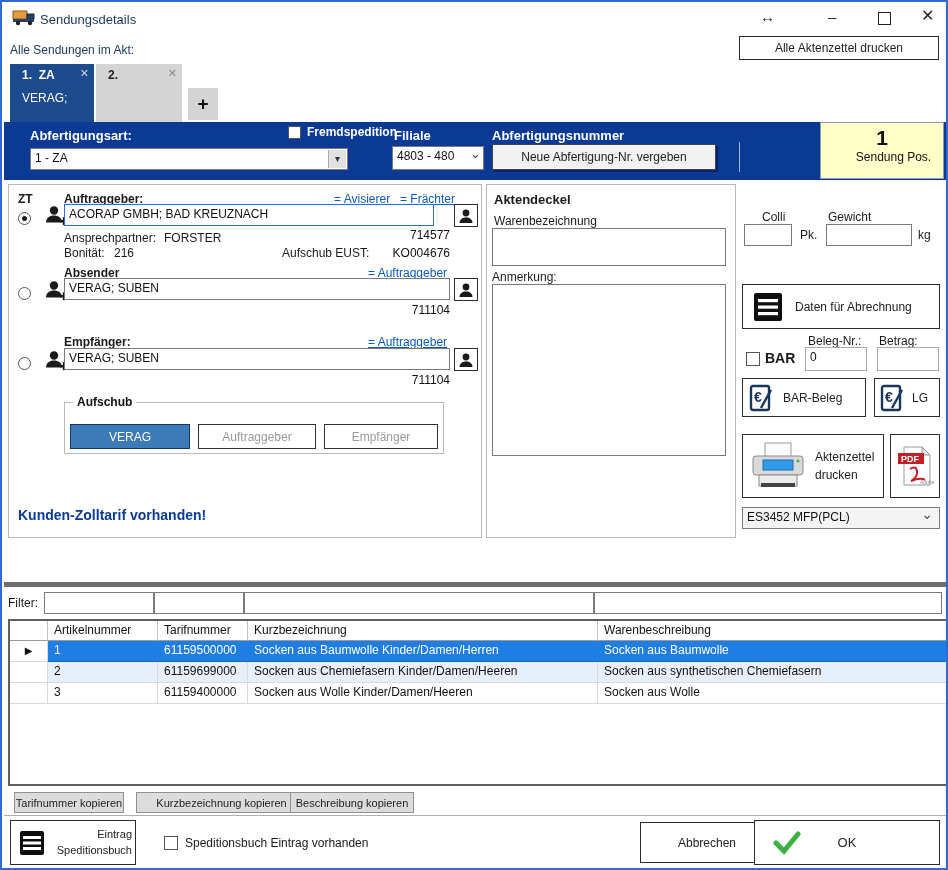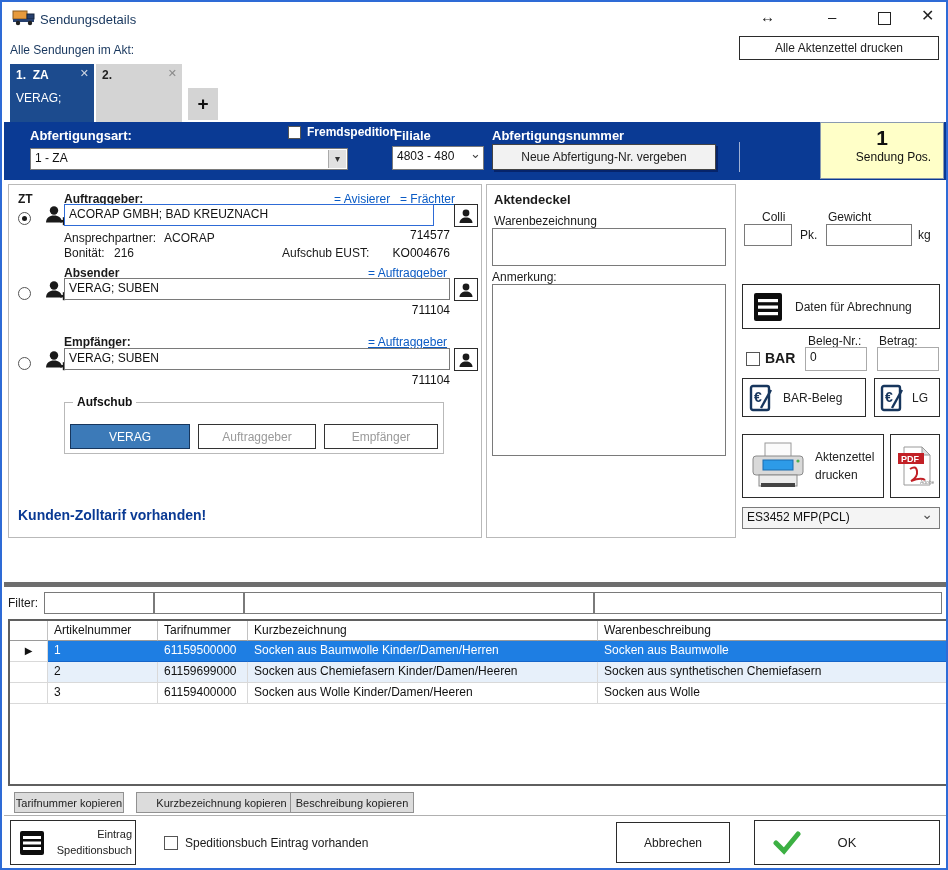--- a/index.html
+++ b/index.html
@@ -9,21 +9,21 @@
   .blab{font-weight:bold;}
   .navy{color:#17365D;}
   .wlab{color:#fff;font-weight:bold;font-size:13px;white-space:nowrap;}
   .tb{background:#fff;border:1px solid #7a7a7a;font-size:12px;padding:2px 4px;color:#111;overflow:hidden;white-space:nowrap;}
   .link{color:#0B5BC4;text-decoration:underline;font-size:12px;white-space:nowrap;cursor:pointer;}
   .btn{background:#fff;border:1px solid #2b2b2b;display:flex;align-items:center;justify-content:center;font-size:12px;color:#222;cursor:pointer;}
   .gbtn{background:#dcdcdc;border:1px solid #919191;display:flex;align-items:center;justify-content:center;font-size:11px;color:#222;cursor:pointer;}
   .cbx{width:13px;height:13px;background:#fff;border:1px solid #555;}
   .radio{width:13px;height:13px;background:#fff;border:1px solid #555;border-radius:50%;}
   .radio.sel::after{content:"";position:absolute;left:3px;top:3px;width:5px;height:5px;background:#1a1a1a;border-radius:50%;}
-  .tab{color:#fff;font-size:12px;padding:4px 6px;cursor:pointer;}
+  .tab{color:#fff;font-size:12px;padding:4px 12px;cursor:pointer;}
   .tclose{position:absolute;top:3px;right:5px;font-size:11px;color:#cfd6e2;cursor:pointer;}
   .panel{border:1px solid #b9b9b9;background:#fff;}
   .legend{position:absolute;top:-8px;left:8px;background:#fff;padding:0 4px;font-size:12px;font-weight:bold;color:#111;}
   .numval{font-size:12px;color:#111;text-align:right;}
   
   .gridrow{display:flex;height:21px;}
   .cell{border-right:1px solid #d9d9d9;border-bottom:1px solid #d9d9d9;padding:2px 6px;font-size:12px;color:#111;white-space:nowrap;overflow:hidden;box-sizing:border-box;}
   .hcell{border-right:1px solid #c2c2c2;border-bottom:1px solid #9a9a9a;background:#fff;font-size:12px;color:#111;padding:2px 6px;white-space:nowrap;box-sizing:border-box;}
   .c-sel{width:38px;flex:none;}
   .c-a{width:110px;flex:none;}
@@ -107,21 +107,21 @@
   <span class="abs link" style="left:398px;top:190px;">= Frächter</span>
   <div class="abs tb" style="left:62px;top:202px;width:370px;height:22px;border:1px solid #2E6BD6;">ACORAP GMBH; BAD KREUZNACH</div>
   <div class="abs btn" style="left:452px;top:202px;width:24px;height:23px;">
     <svg width="16" height="16" viewBox="0 0 16 16">
         <circle cx="8" cy="5" r="3.4" fill="#1a1a1a"></circle>
         <path d="M1.5 15c0-3.6 3-5.6 6.5-5.6s6.5 2 6.5 5.6z" fill="#1a1a1a"></path>
       </svg>
   </div>
   <span class="abs numval" style="left:348px;top:226px;width:100px;">714577</span>
   <span class="abs lab" style="left:62px;top:229px;">Ansprechpartner:</span>
-  <span class="abs lab" style="left:162px;top:229px;">ACORAP</span>
+  <span class="abs lab" style="left:162px;top:229px;">FORSTER</span>
   <span class="abs lab" style="left:62px;top:244px;">Bonität:</span>
   <span class="abs lab" style="left:112px;top:244px;">216</span>
   <span class="abs lab" style="left:280px;top:244px;">Aufschub EUST:</span>
   <span class="abs numval" style="left:348px;top:244px;width:100px;">KO004676</span>
 
   <span class="abs lab blab" style="left:62px;top:264px;">Absender</span>
   <span class="abs link" style="left:366px;top:264px;">= Auftraggeber</span>
   <span class="abs radio" style="left:16px;top:285px;cursor:pointer;"></span>
   <span class="abs" style="left:42px;top:278px;cursor:pointer;">
     <svg width="24" height="22" viewBox="0 0 24 22">
@@ -295,21 +295,21 @@
         <rect x="4" y="11.5" width="18" height="3" fill="#fff"></rect>
         <rect x="4" y="17" width="18" height="3" fill="#fff"></rect>
       </svg>
     <span style="text-align:right;flex:1;font-size:11px;line-height:1.45;padding-right:3px;">
       <span>Eintrag</span><br>
       <span>Speditionsbuch</span>
     </span>
   </div>
   <span class="abs cbx" style="left:162px;top:834px;width:14px;height:14px;cursor:pointer;"></span>
   <span class="abs lab" style="left:183px;top:834px;">Speditionsbuch Eintrag vorhanden</span>
-  <div class="abs btn" style="left:614px;top:820px;width:114px;height:41px;border-width:1.5px;">Abbrechen</div>
+  <div class="abs btn" style="left:638px;top:820px;width:134px;height:41px;border-width:1.5px;">Abbrechen</div>
   <div class="abs btn" style="left:752px;top:818px;width:186px;height:45px;border-width:1.5px;gap:0;">
     <svg width="28" height="24" viewBox="0 0 28 24" style="position:absolute;left:18px;">
         <path d="M3 12 L11 20 L25 3" fill="none" stroke="#3CB043" stroke-width="5" stroke-linecap="round"></path>
       </svg>
     <span style="font-size:13px;">OK</span>
   </div>
 
 </div>
 
 </body></html>

